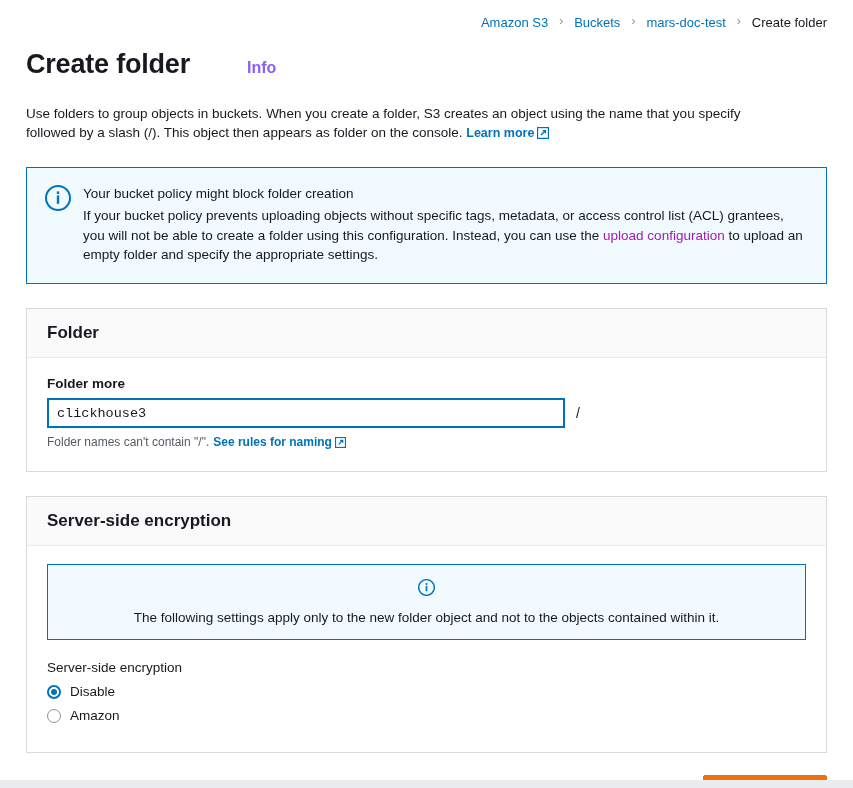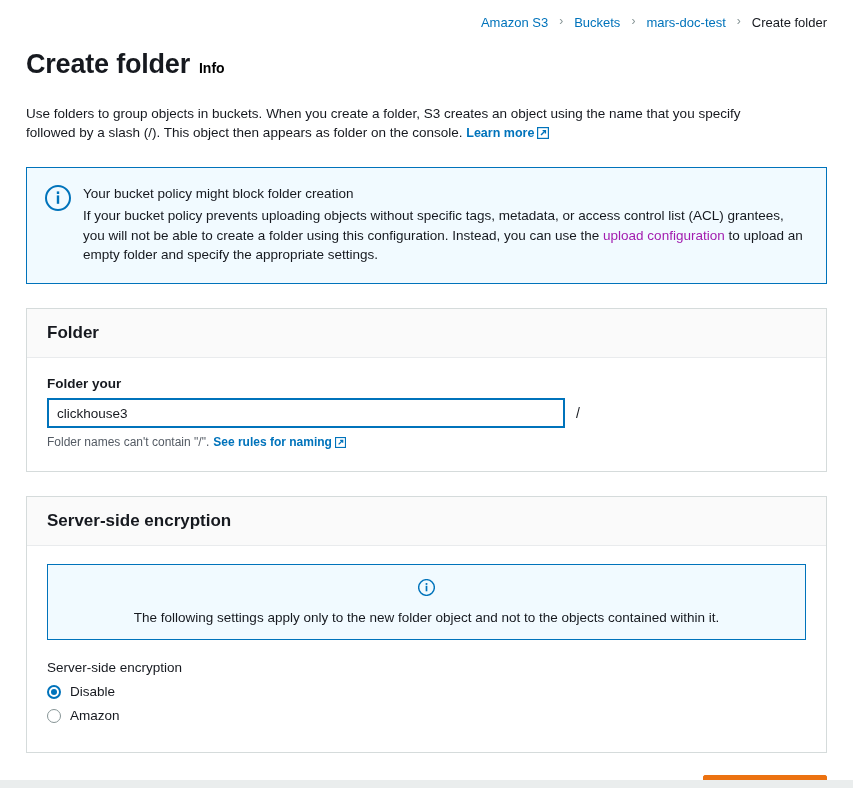--- a/index.html
+++ b/index.html
@@ -57,25 +57,26 @@
   }
   .page-title {
     font-size: 27px;
     font-weight: bold;
     letter-spacing: -0.2px;
     color: #16191f;
     margin: 0;
     line-height: 1.2;
   }
   .info-link {
-    font-size: 14px;
-    font-weight: bold;
-    color: #000000;
-    cursor: pointer;
-    text-decoration: none;
+    font-size: 16px;
+    font-weight: bold;
+    color: #8b5cf6;
+    cursor: pointer;
+    text-decoration: none;
+    margin-left: 48px;
   }
 
   .page-desc {
     padding: 10px 26px 0 26px;
     font-size: 13.5px;
     line-height: 1.45;
     color: #16191f;
     max-width: 800px;
   }
   .learn-more {
@@ -140,21 +141,21 @@
     display: flex;
     align-items: center;
     gap: 11px;
   }
   .text-input {
     width: 518px;
     height: 30px;
     border: 2px solid #0073bb;
     background: #ffffff;
     font-size: 13.5px;
-    font-family: Liberation Sans, sans-serif;
+    font-family: Liberation Mono, monospace;
     color: #16191f;
     padding: 0 8px;
     outline: none;
   }
   .slash {
     font-size: 14px;
     color: #16191f;
   }
   .help-text {
     margin-top: 7px;
@@ -302,21 +303,21 @@
         <span>If your bucket policy prevents uploading objects without specific tags, metadata, or access control list (ACL) grantees, you will not be able to create a folder using this configuration. Instead, you can use the </span><a class="inline-link">upload configuration</a><span> to upload an empty folder and specify the appropriate settings.</span>
       </div>
     </div>
   </div>
 
   <section class="card">
     <div class="card-header">
       <h2 class="card-title">Folder</h2>
     </div>
     <div class="card-body">
-      <label class="field-label">Folder your</label>
+      <label class="field-label">Folder more</label>
       <div class="input-row">
         <input class="text-input" type="text" value="clickhouse3" style="">
         <span class="slash">/</span>
       </div>
       <div class="help-text">
         <span>Folder names can't contain "/".</span><a class="help-link"><span>See rules for naming</span><span class="ext-icon"><svg width="11" height="11" viewBox="0 0 12 12">
                 <rect x="0.5" y="0.5" width="11" height="11" fill="none" stroke="#0073bb" stroke-width="1.4"></rect>
                 <path d="M4 8 L8.2 3.8" stroke="#0073bb" stroke-width="1.4" fill="none"></path>
                 <path d="M5.6 3.6 H8.4 V6.4" stroke="#0073bb" stroke-width="1.4" fill="none"></path>
               </svg></span></a>

